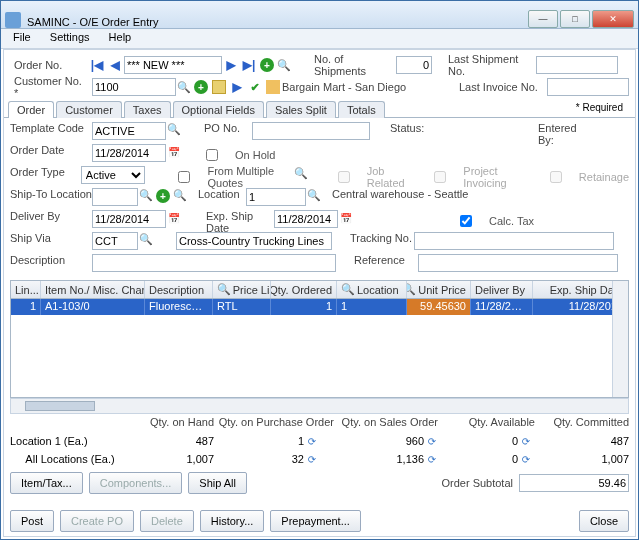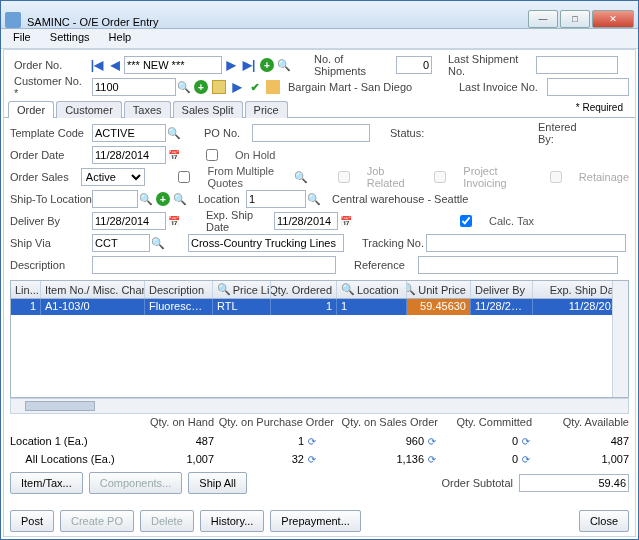--- a/index.html
+++ b/index.html
@@ -22,21 +22,21 @@
 .mag { width: 14px; height: 14px; }
 .mag::after { content: "🔍"; font-size: 11px; }
 .plus { width: 14px; height: 14px; background: #2a9d2a; border-radius: 50%; color: #fff; font-weight: bold; display: inline-flex; align-items: center; justify-content: center; font-size: 10px; }
 .note { width: 14px; height: 14px; background: #e8d070; border: 1px solid #c0a030; }
 .check { color: #2a9d2a; font-weight: bold; }
 .pencil { width: 14px; height: 14px; background: #f0c060; }
 .tabs { display: flex; border-bottom: 1px solid #a8b8c8; padding-left: 4px; background: #fff; }
 .tab { padding: 2px 8px; border: 1px solid #a8b8c8; border-bottom: none; margin-right: 2px; background: #eaeef4; border-radius: 3px 3px 0 0; color: #333; position: relative; top: 1px; }
 .tab.active { background: #fff; }
 .form-area { padding: 4px 6px 2px 6px; position: relative; }
-.form-row { display: flex; align-items: center; height: 22px; }
+.form-row { display: flex; height: 22px; }
 .col-lbl { width: 82px; color: #444; }
 .fld-s { width: 74px; }
 .fld-l { width: 118px; }
 .chk { display: flex; align-items: center; gap: 14px; color: #555; }
 .chk input { width: 12px; height: 12px; }
 .ro-text { color: #444; }
 .grid-wrap { margin: 2px 6px 0 6px; border: 1px solid #a8b8c8; height: 118px; position: relative; overflow: hidden; }
 .grid-head { display: flex; background: linear-gradient(#f4f6f9,#e0e6ee); border-bottom: 1px solid #a8b8c8; height: 18px; }
 .gh { border-right: 1px solid #c8d4e2; padding: 2px 4px; color: #333; display: flex; align-items: center; gap: 2px; overflow: hidden; white-space: nowrap; }
 .grid-row { display: flex; height: 16px; background: #2a64c8; color: #fff; }
@@ -107,33 +107,34 @@
             <span class="plus">+</span>
           </span>
         <span class="icon-btn">
             <span class="note"></span>
           </span>
         <span class="icon-btn nav-arrow">▶</span>
         <span class="icon-btn check">✔</span>
         <span class="icon-btn">
             <span class="pencil"></span>
           </span>
-        <div class="ro-text" style="margin-left:6px;width:146px">Bargain Mart - San Diego</div>
+        <div class="ro-text" style="width:146px">Bargain Mart - San Diego</div>
         <div class="lbl" style="width:92px;margin-left:auto">Last Invoice No.</div>
         <input type="text" class="fld" style="width: 82px;" value="">
       </div>
     </div>
 
     <div style="position:relative">
       <div class="tabs">
         <div class="tab active">Order</div>
         <div class="tab">Customer</div>
         <div class="tab">Taxes</div>
+        <div class="tab">Optional Fields</div>
         <div class="tab">Sales Split</div>
-        <div class="tab">Price</div>
+        <div class="tab">Totals</div>
       </div>
       <div class="required">* Required</div>
     </div>
 
     <div class="form-area">
       <div class="form-row">
         <div class="col-lbl">Template Code</div>
         <input type="text" class="fld fld-s" value="ACTIVE" style="">
         <span class="icon-btn mag"></span>
         <div style="width:18px"></div>
@@ -148,21 +149,21 @@
         <div class="col-lbl">Order Date</div>
         <input type="text" class="fld fld-s" value="11/28/2014" style="">
         <span class="icon-btn cal-icon"></span>
         <div style="width:18px"></div>
         <label class="chk">
             <input type="checkbox" style="">
             <span>On Hold</span>
           </label>
       </div>
       <div class="form-row">
-        <div class="col-lbl">Order Sales</div>
+        <div class="col-lbl">Order Type</div>
         <select class="fld fld-s"><option>Active</option></select>
         <div style="width:34px"></div>
         <label class="chk">
             <input type="checkbox" style="">
             <span>From Multiple Quotes</span>
           </label>
         <span class="icon-btn mag"></span>
         <div style="width:28px"></div>
         <label class="chk" style="color:#aaa">
             <input type="checkbox" disabled="" style="">
@@ -203,21 +204,21 @@
         <input type="text" class="fld" style="width: 64px;" value="11/28/2014">
         <span class="icon-btn cal-icon"></span>
         <div style="width:100px"></div>
         <label class="chk">
             <input type="checkbox" checked="" style="">
             <span>Calc. Tax</span>
           </label>
       </div>
       <div class="form-row">
         <div class="col-lbl">Ship Via</div>
-        <input type="text" class="fld" style="width: 58px;" value="CCT">
+        <input type="text" class="fld" style="width: 46px;" value="CCT">
         <span class="icon-btn mag"></span>
         <div style="width:22px"></div>
         <input type="text" class="fld" style="width: 156px;" value="Cross-Country Trucking Lines">
         <div style="width:14px"></div>
         <div class="lbl" style="width:68px">Tracking No.</div>
         <input type="text" class="fld" style="width: 200px;" value="">
       </div>
       <div class="form-row">
         <div class="col-lbl">Description</div>
         <input type="text" class="fld" style="width: 244px;" value="">
@@ -277,22 +278,22 @@
     <div class="hscroll-outer">
         <div class="thumb"></div>
       </div>
 
     <div class="qty-area">
       <div class="qty-head">
         <div style="width:120px"></div>
         <div style="width:84px">Qty. on Hand</div>
         <div style="width:120px">Qty. on Purchase Order</div>
         <div style="width:104px">Qty. on Sales Order</div>
+        <div style="flex:1">Qty. Available</div>
         <div style="width:94px">Qty. Committed</div>
-        <div style="flex:1">Qty. Available</div>
       </div>
       <div class="qty-row">
         <div style="width:120px;text-align:left">Location  1 (Ea.)</div>
         <div style="width:84px"><span>487</span></div>
         <div style="width:104px"><span>1</span><span class="refresh">⟳</span></div>
         <div style="width:120px"><span>960</span><span class="refresh">⟳</span></div>
         <div style="width:94px"><span>0</span><span class="refresh">⟳</span></div>
         <div style="flex:1"><span>487</span></div>
       </div>
       <div class="qty-row">

